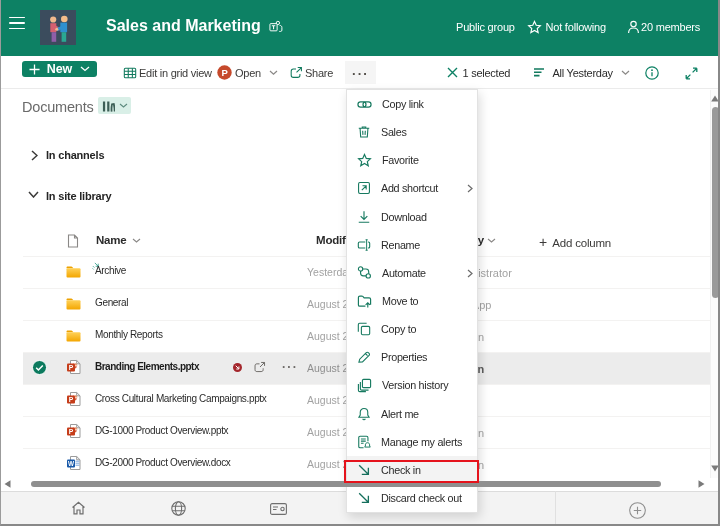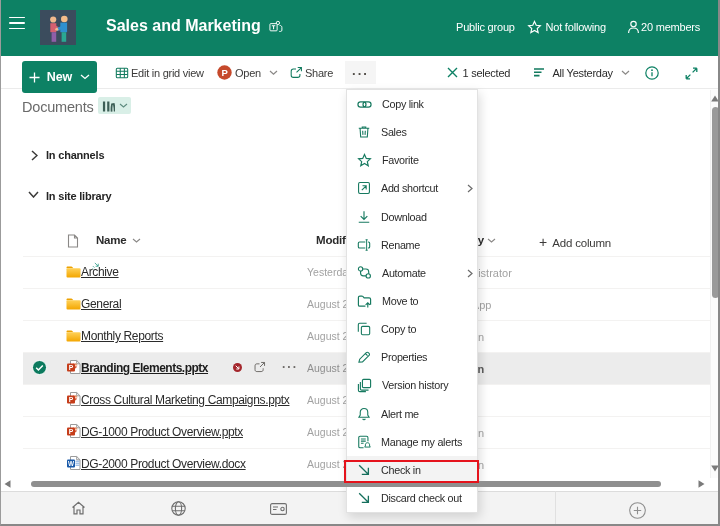--- a/index.html
+++ b/index.html
@@ -7,30 +7,30 @@
   body{width:720px;height:526px;overflow:hidden;font-family:"Liberation Sans",sans-serif;}
   .win{position:relative;width:720px;height:526px;background:#fff;border-left:1px solid #9b9b9b;border-right:2px solid #888;border-bottom:2px solid #888;overflow:hidden;}
   .abs{position:absolute;}
   
   .top{position:absolute;left:0;top:0;width:720px;height:56px;background:#0D8164;box-shadow:0 1px 3px rgba(0,0,0,.3);}
   .top .t{position:absolute;color:#fff;font-size:11px;letter-spacing:-0.2px;top:21px;}
   .title{position:absolute;left:105px;top:17px;color:#fff;font-size:16px;font-weight:bold;text-align:center;}
   .ham span{position:absolute;left:8px;width:15.5px;height:1.8px;background:#fff;border-radius:1px;}
   
   .bar{position:absolute;left:0;top:56px;width:719px;height:33px;background:#fff;border-bottom:1px solid #ebebeb;}
-  .newbtn{position:absolute;left:21px;top:5px;width:75px;height:32px;background:#0D8164;border-radius:3px;color:#fff;display:flex;align-items:center;justify-content:center;font-size:12.5px;font-weight:bold;}
+  .newbtn{position:absolute;left:21px;top:5px;width:75px;height:16px;background:#0D8164;border-radius:3px;color:#fff;display:flex;align-items:center;justify-content:center;font-size:12.5px;font-weight:bold;}
   .titem{position:absolute;top:0;height:33px;display:flex;align-items:center;font-size:11px;letter-spacing:-0.25px;color:#3b3a39;}
   .dots3{letter-spacing:2px;color:#514d48;font-weight:bold;}
   
   .h-doc{position:absolute;left:21px;top:99px;font-size:14.5px;letter-spacing:-0.2px;color:#6a6a6a;}
   .badge{position:absolute;left:97px;top:97px;width:33px;height:17px;background:#d9efe7;border-radius:2px;}
   .sect{position:absolute;font-size:11px;letter-spacing:-0.2px;font-weight:bold;color:#242424;}
   
   .hdr{position:absolute;font-size:11.5px;letter-spacing:-0.2px;font-weight:bold;color:#2b2b2b;}
-  .row-name{position:absolute;left:80px;font-size:12px;letter-spacing:-0.35px;color:#2b2b2b;text-decoration:underline;}
+  .row-name{position:absolute;left:94px;font-size:10px;letter-spacing:-0.35px;color:#2b2b2b;}
   .row-mod{position:absolute;left:306px;font-size:10.5px;color:#a2a2a2;}
   .row-by{position:absolute;font-size:11px;color:#a2a2a2;}
   .sep{position:absolute;left:22px;width:687px;height:1px;background:#f3f2f1;}
   .selband{position:absolute;left:22px;top:352px;width:688px;height:32px;background:#ececec;}
   
   .menu{position:absolute;left:345px;top:89px;width:132px;height:424px;background:#fff;border:1px solid #e2e2e2;box-shadow:2px 4px 10px rgba(0,0,0,.14);z-index:5;display:flex;flex-direction:column;}
   .mi{flex:1;display:flex;align-items:center;position:relative;padding-left:10px;}
   .mi svg{flex:none;}
   .mi .lb{margin-left:10px;font-size:10.8px;letter-spacing:-0.3px;color:#2b2b2b;white-space:nowrap;}
   .mi .chev{position:absolute;right:4px;top:50%;margin-top:-4px;}
@@ -87,21 +87,21 @@
       </svg>
   <div class="t" style="left:640px">20 members</div>
 </div>
 
 <div class="bar">
   <div class="newbtn"><svg width="11" height="11" viewBox="0 0 12 12" style="margin-right:7px">
           <path d="M6 0.5 v11 M0.5 6 h11" stroke="#fff" stroke-width="1.4"></path>
         </svg>New<svg width="10" height="6" viewBox="0 0 10 6" style="margin-left:8px">
           <path d="M1 1 l4 3.5 4-3.5" fill="none" stroke="#fff" stroke-width="1.3"></path>
         </svg></div>
-  <div class="titem" style="left:114px"><svg width="14" height="14" viewBox="0 0 16 16" style="margin-right:2px">
+  <div class="titem" style="left:122px"><svg width="14" height="14" viewBox="0 0 16 16" style="margin-right:2px">
           <g fill="none" stroke="#117a5e" stroke-width="1.2">
             <rect x="1.5" y="2.5" width="13" height="11" rx="1.2"></rect>
             <path d="M1.5 6 h13 M1.5 9.7 h13 M6 2.5 v11 M10.7 2.5 v11"></path>
           </g>
         </svg>Edit in grid view</div>
   <div class="titem" style="left:216px"><svg width="15" height="15" viewBox="0 0 15 15" style="margin-right:3px">
           <circle cx="7.5" cy="7.5" r="7.2" fill="#c6492b"></circle>
           <text x="7.5" y="11" font-size="9.5" font-weight="bold" fill="#fff" text-anchor="middle" font-family="Liberation Sans">P</text>
         </svg>Open<svg width="9" height="6" viewBox="0 0 9 6" style="margin-left:8px">
           <path d="M1 1 l3.5 3.2 L8 1" fill="none" stroke="#8a8886" stroke-width="1.2"></path>

